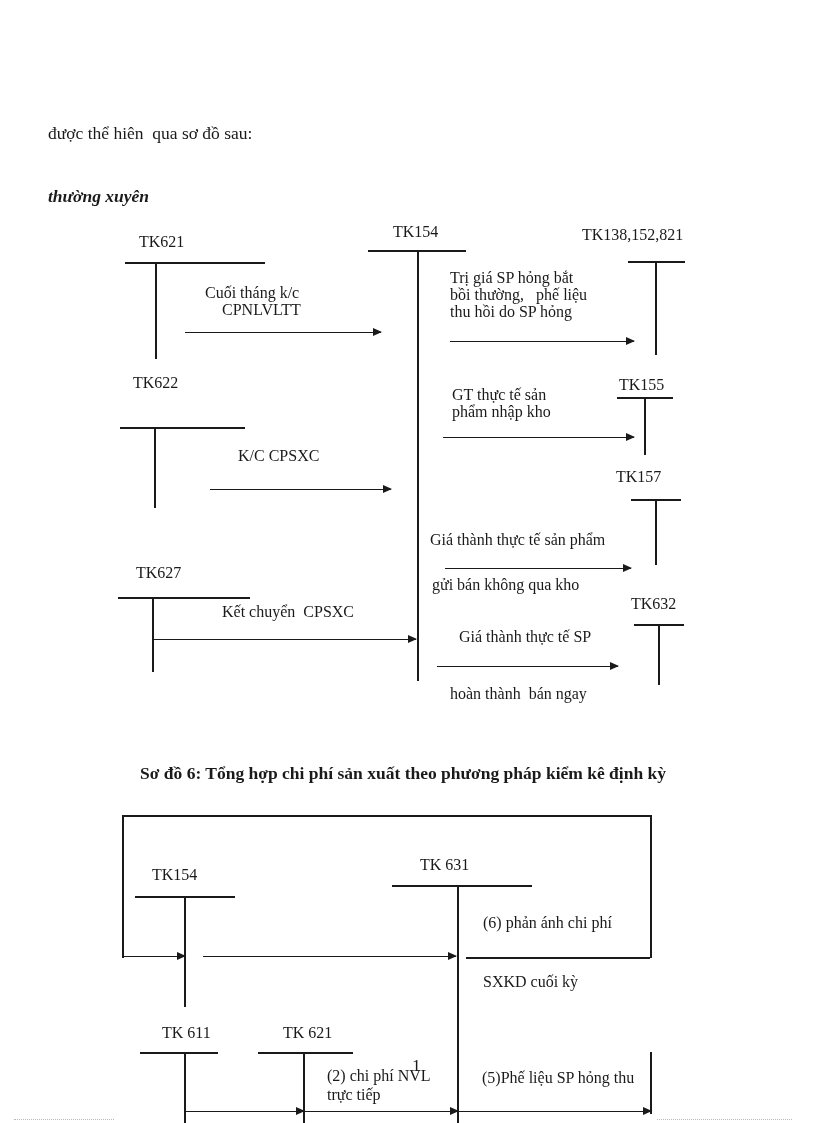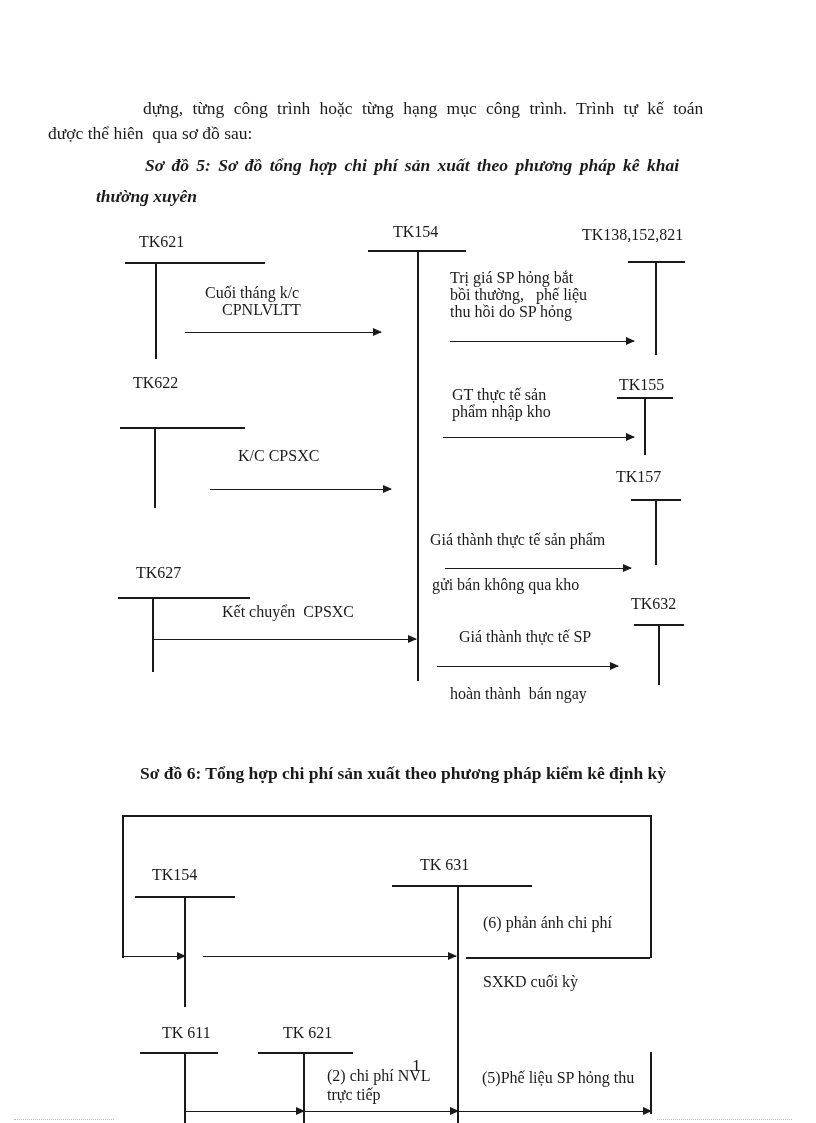--- a/index.html
+++ b/index.html
@@ -34,25 +34,23 @@
     border-top:4.2px solid transparent;
     border-bottom:4.2px solid transparent;
   }
   .dot{position:absolute;height:0;border-top:1.6px dotted #b9b9b9;}
 </style>
 </head>
 <body>
 
 <div id="page">
 
-  <div class="t s17 ws5" style="left:143px;top:99px;">dựng, từng công trình hoặc từng hạng mục công trình. Trình tự kế toán</div>
   <div class="t s17" style="left:48px;top:124px;text-align:center;">được thể hiên  qua sơ đồ sau:</div>
 
-  <div class="t s17 bold ital ws3" style="left:145px;top:156px;">Sơ đồ 5: Sơ đồ tổng hợp chi phí sản xuất theo phương pháp kê khai</div>
-  <div class="t s17 bold ital" style="left:48px;top:187px;margin-left:48px;">thường xuyên</div>
+  <div class="t s17 bold ital" style="left:48px;top:187px;">thường xuyên</div>
 
   <div class="t" style="left:139px;top:233px;">TK621</div>
   <div class="hl" style="left:125px;top:262px;width:140px;"></div>
   <div class="vl" style="left:155px;top:263px;height:96px;"></div>
   <div class="t" style="left:205px;top:284px;">Cuối tháng k/c</div>
   <div class="t" style="left:222px;top:301px;">CPNLVLTT</div>
   <div class="arrow" style="left:185px;top:332px;width:196px;">
       <span class="head"></span>
     </div>
 

